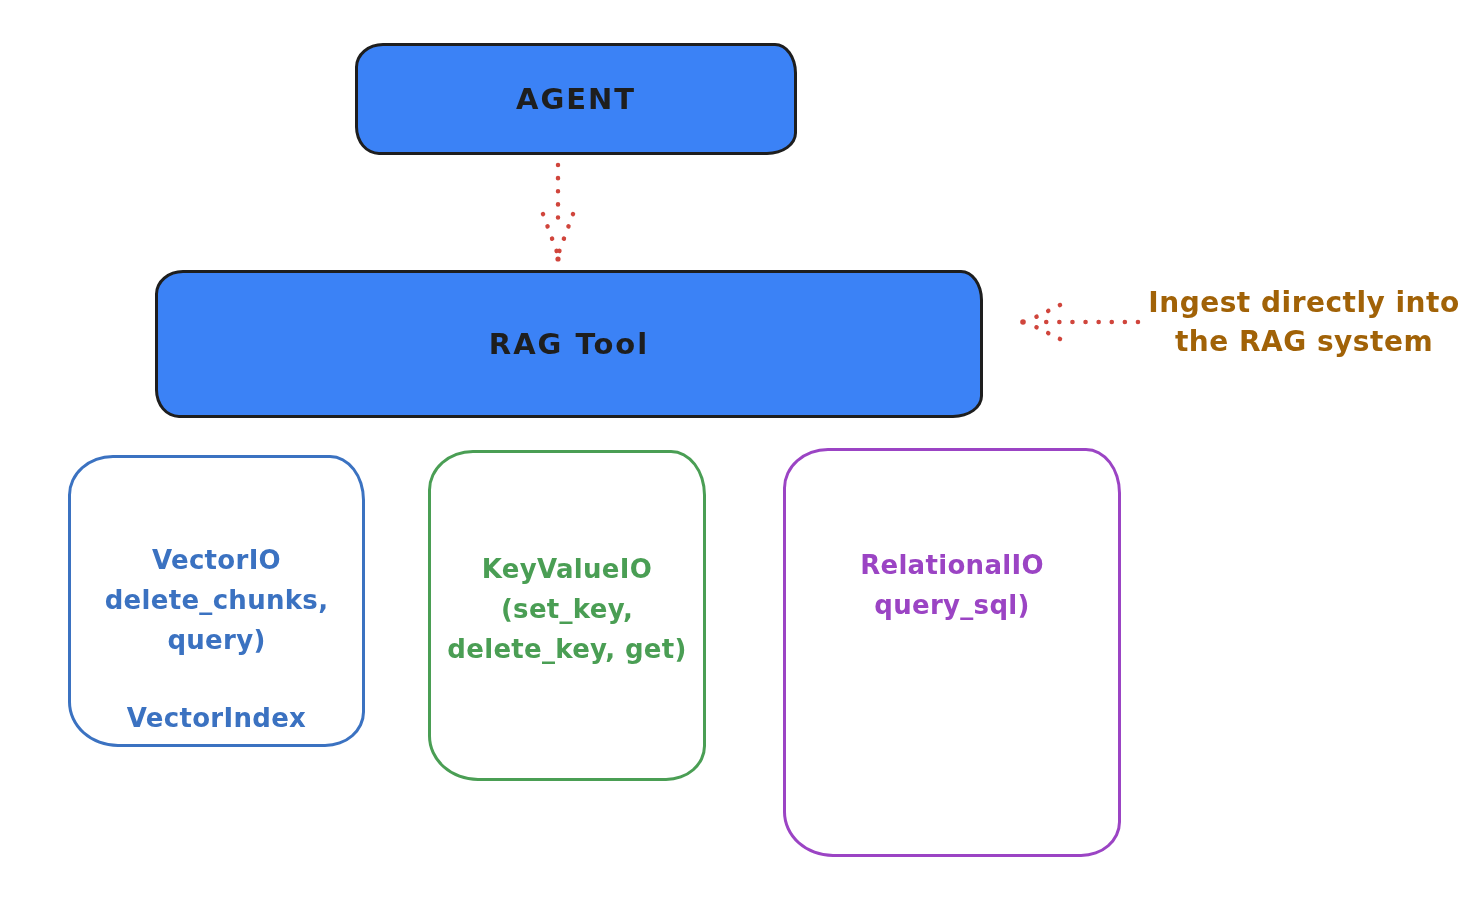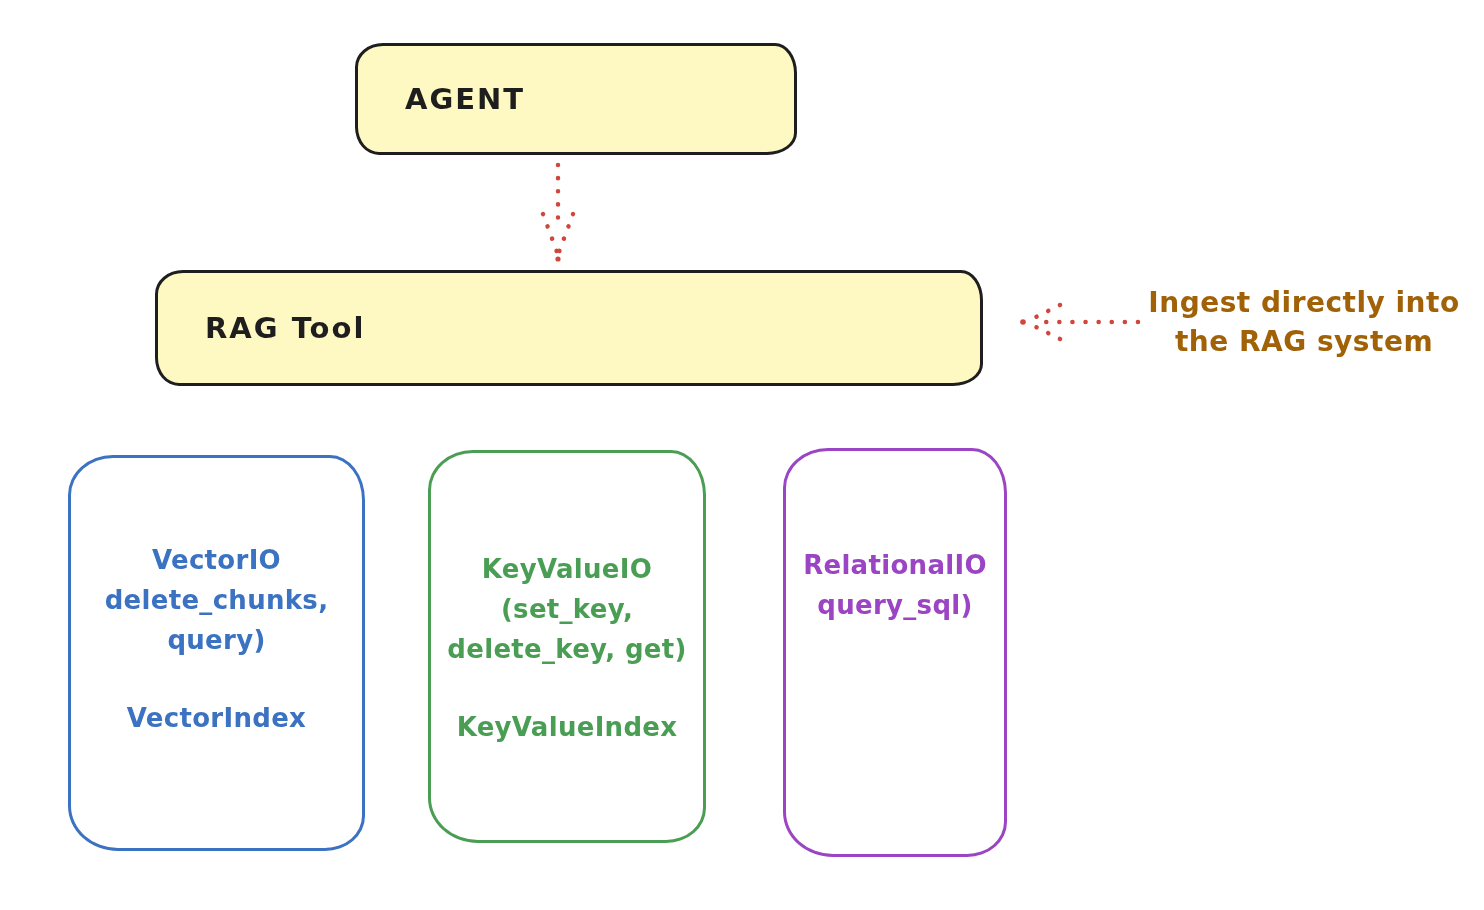--- a/index.html
+++ b/index.html
@@ -8,58 +8,57 @@
     width: 1484px;
     height: 910px;
     background: #ffffff;
     overflow: hidden;
     font-family: "DejaVu Sans", sans-serif;
     color: #1e1e1e;
   }
   .node {
     position: absolute;
     box-sizing: border-box;
-    background: #fef9c3;
+    background: #3b82f6;
     display: flex;
     align-items: center;
-    justify-content: flex-start;
-    padding-left: 47px;
+    justify-content: center;
   }
   
   .node.black {
     border: 3.5px solid #1e1e1e;
     border-radius: 28px 22px 30px 24px / 24px 30px 22px 28px;
   }
   .node.black .label {
     font-size: 29px;
     font-weight: bold;
     letter-spacing: 2px;
     color: #1e1e1e;
   }
   .agent-box { left: 355px; top: 43px; width: 442px; height: 112px; }
-  .rag-box   { left: 155px; top: 270px; width: 828px; height: 116px; }
+  .rag-box   { left: 155px; top: 270px; width: 828px; height: 148px; }
 
   
   .cat {
     position: absolute;
     box-sizing: border-box;
     background: #ffffff;
     border-radius: 45px 35px 40px 50px / 40px 45px 35px 45px;
     text-align: center;
   }
   .cat .lines {
     font-size: 26px;
     font-weight: bold;
     line-height: 40px;
     letter-spacing: 0.3px;
   }
   .cat .spacer { height: 38px; }
-  .vector-box     { left: 68px;  top: 455px; width: 297px; height: 396px; border: 3.5px solid #3b72c1; color: #3b72c1; padding-top: 82px; }
-  .keyvalue-box   { left: 428px; top: 450px; width: 278px; height: 393px; border: 3.5px solid #4a9e54; color: #4a9e54; padding-top: 96px; }
-  .relational-box { left: 783px; top: 448px; width: 224px; height: 409px; border: 3.5px solid #9b44c4; color: #9b44c4; padding-top: 94px; }
+  .vector-box     { left: 68px;  top: 455px; width: 297px; height: 292px; border: 3.5px solid #3b72c1; color: #3b72c1; padding-top: 82px; }
+  .keyvalue-box   { left: 428px; top: 450px; width: 278px; height: 331px; border: 3.5px solid #4a9e54; color: #4a9e54; padding-top: 96px; }
+  .relational-box { left: 783px; top: 448px; width: 338px; height: 409px; border: 3.5px solid #9b44c4; color: #9b44c4; padding-top: 94px; }
 
   .annotation {
     position: absolute;
     left: 1128px;
     top: 283px;
     width: 352px;
     text-align: center;
     color: #a16207;
     font-size: 28px;
     font-weight: bold;
@@ -115,21 +114,20 @@
       <div>VectorIndex</div>
     </div>
   </div>
 
   <div class="cat keyvalue-box">
     <div class="lines">
       <div>KeyValueIO</div>
       <div>(set_key,</div>
       <div>delete_key, get)</div>
       <div class="spacer"></div>
-      <div>KeyValueIndex</div>
     </div>
   </div>
 
   <div class="cat relational-box">
     <div class="lines">
       <div>RelationalIO</div>
       <div>query_sql)</div>
       <div class="spacer"></div>
     </div>
   </div>

